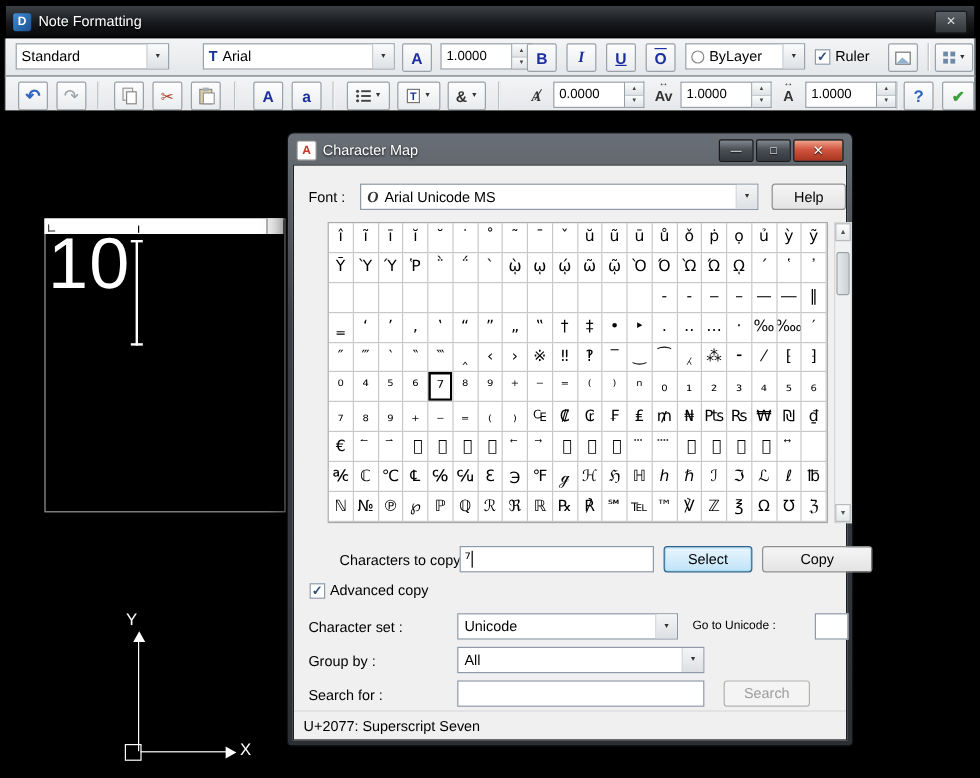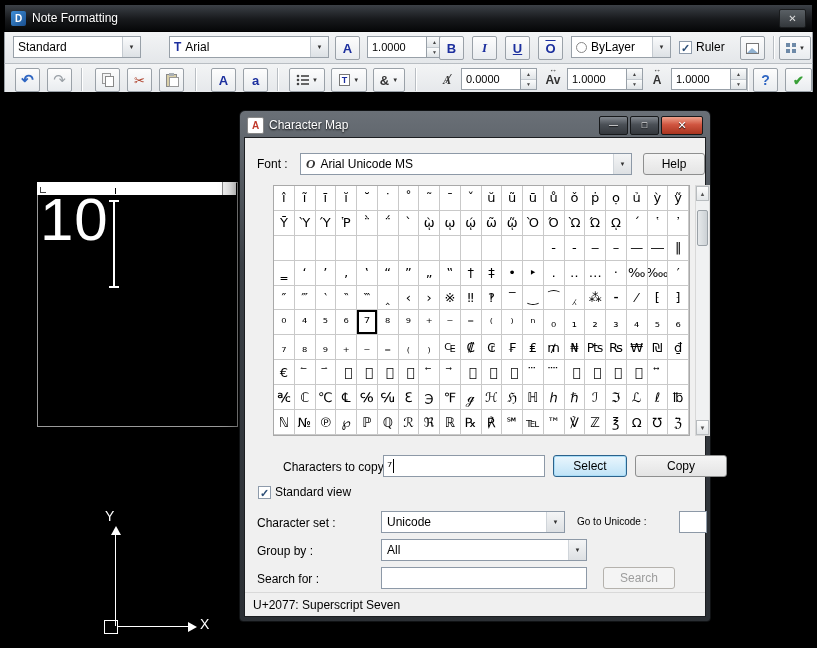--- a/index.html
+++ b/index.html
@@ -563,21 +563,21 @@
       </div>
       <div class="dbtn default" style="left:308px;top:317px;width:74px;">
         <span>Select</span>
       </div>
       <div class="dbtn" style="left:390px;top:317px;width:92px;">
         <span>Copy</span>
       </div>
 
       <div class="hflex" style="position:absolute;left:13px;top:347px;">
         <span class="cb">✓</span>
-        <span class="cblabel">Standard view</span>
+        <span class="cblabel">Advanced copy</span>
       </div>
 
       <span class="lbl" style="left:12px;top:378px;">Character set :</span>
       <div class="dcombo" style="left:136px;top:373px;width:184px;">
         <span class="ctext">
             <span>Unicode</span>
           </span>
         <span class="arrowbox">
             <span class="dna">▼</span>
           </span>

